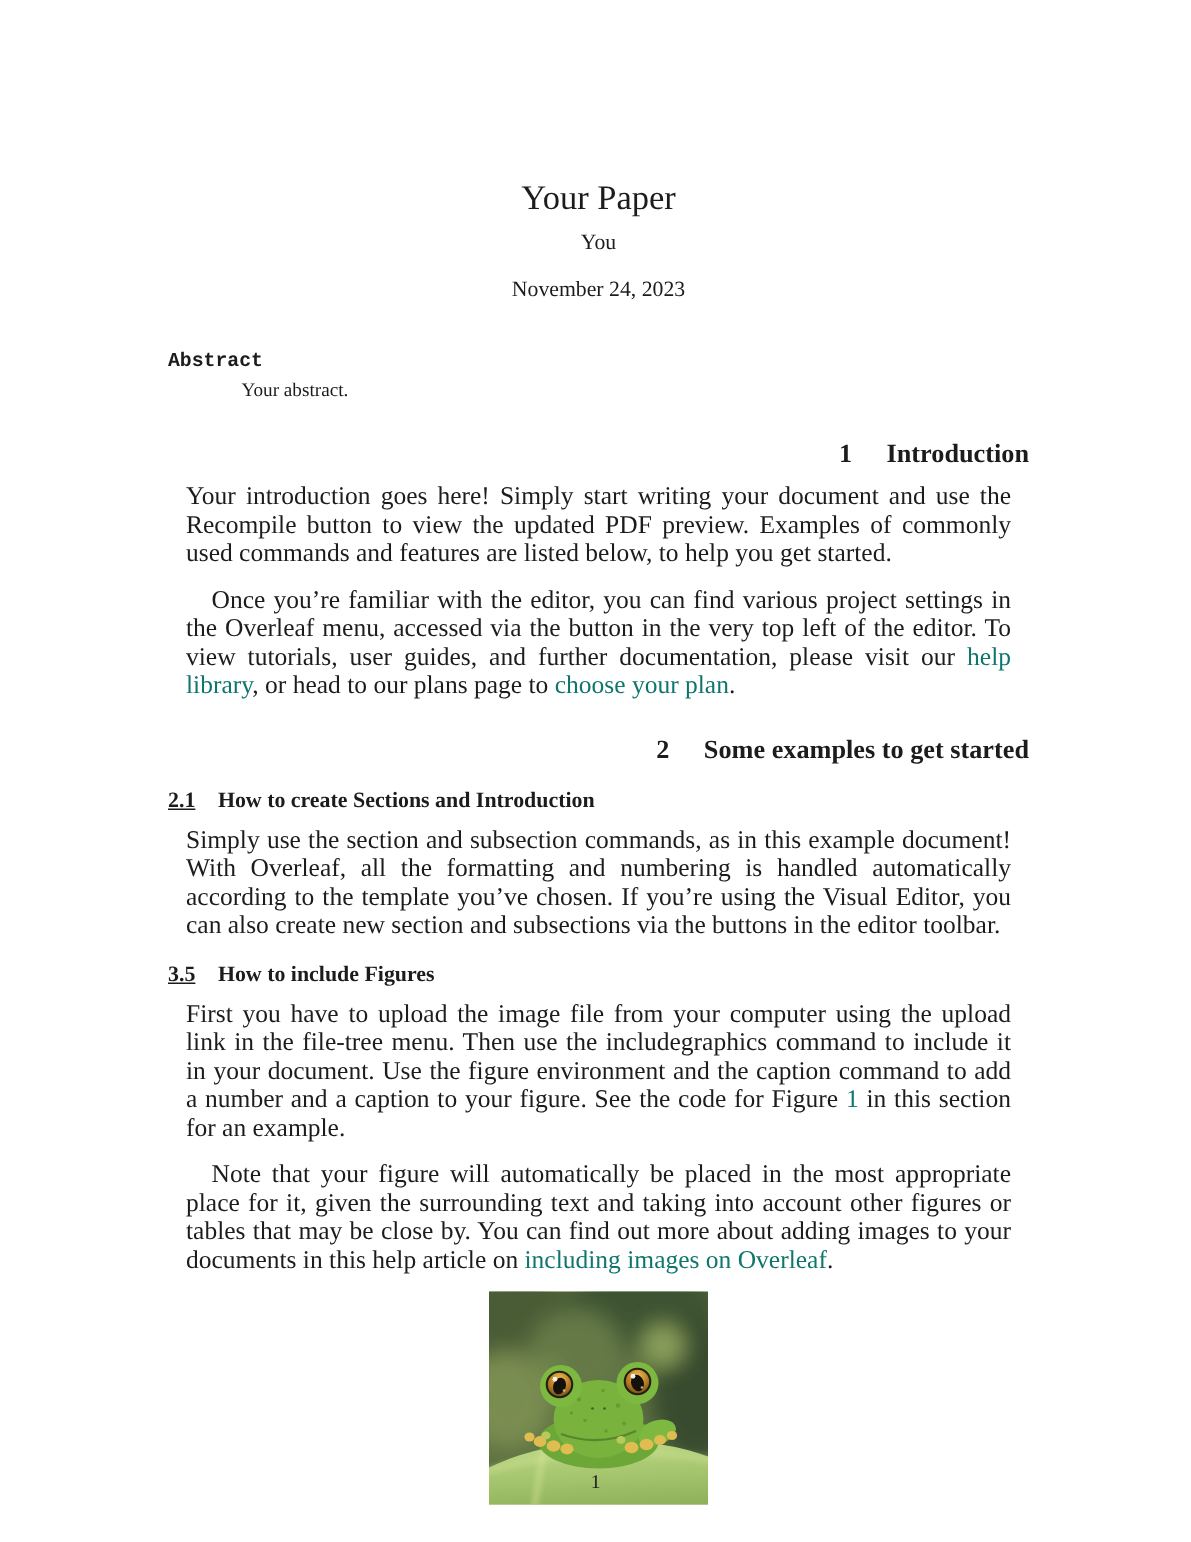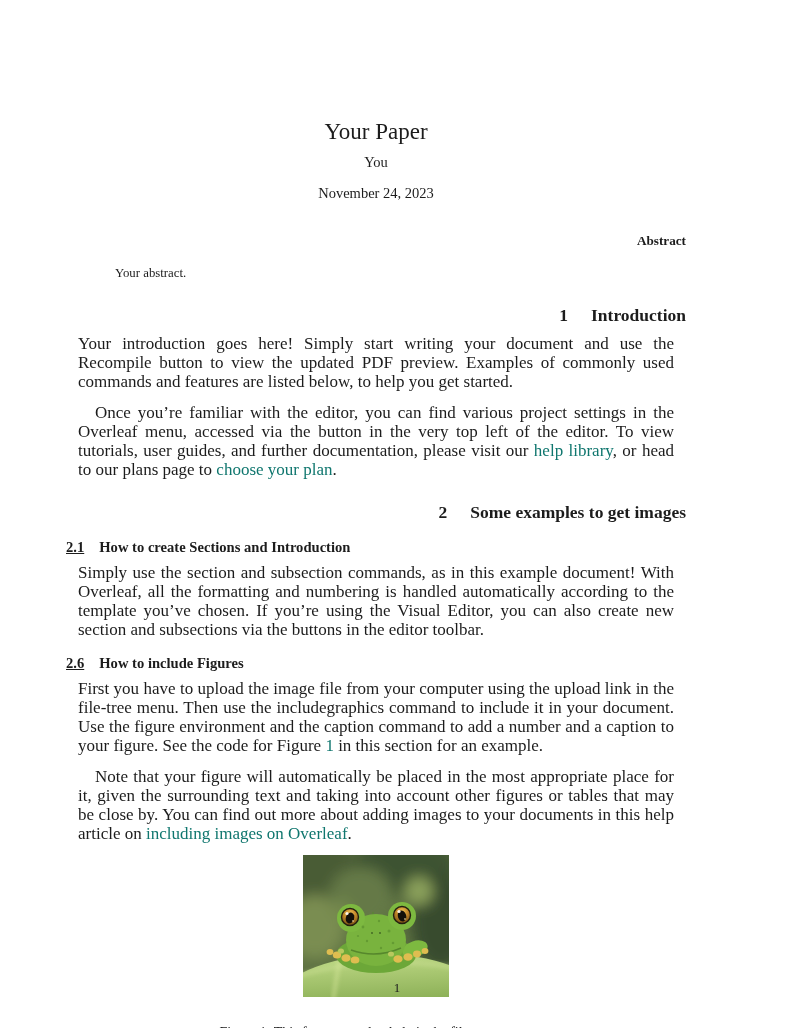--- a/index.html
+++ b/index.html
@@ -6,21 +6,21 @@
     margin: 0;
     padding: 0;
     background: #ffffff;
   }
   .page {
     position: relative;
     width: 794px;
     height: 1028px;
     background: #ffffff;
     box-sizing: border-box;
-    padding: 0 108px 0 66px;
+    padding: 0 108px 0 112px;
     overflow: hidden;
     font-family: "Liberation Serif", "DejaVu Serif", serif;
     color: #1c1c1c;
   }
   .paper-title {
     margin: 118px 0 0 0;
     font-size: 23px;
     line-height: 28px;
     font-weight: normal;
     text-align: center;
@@ -35,24 +35,25 @@
     margin-top: 14px;
     font-size: 14.5px;
     line-height: 17px;
     text-align: center;
   }
   .abstract-heading {
     margin-top: 31px;
     font-size: 13.2px;
     line-height: 16px;
     font-weight: bold;
-    text-align: right;
+    text-align: left;
+    font-family: Liberation Mono, monospace;
   }
   .abstract-body {
-    margin-top: 16px;
+    margin-top: 3px;
     padding: 0 34px;
     text-indent: 15px;
     font-size: 12.8px;
     line-height: 17px;
   }
   h2.section-heading {
     margin: 22px 0 0 0;
     font-size: 17.5px;
     line-height: 22px;
     font-weight: bold;
@@ -117,27 +118,27 @@
 
   <div class="abstract-heading">Abstract</div>
   <div class="abstract-body">Your abstract.</div>
 
   <h2 class="section-heading"><span class="sec-num">1</span><span>Introduction</span></h2>
 
   <p class="body-par first">Your introduction goes here! Simply start writing your document and use the Recompile button to view the updated PDF preview. Examples of commonly used commands and features are listed below, to help you get started.</p>
 
   <p class="body-par indent"><span>Once you’re familiar with the editor, you can find various project settings in the Overleaf menu, accessed via the button in the very top left of the editor. To view tutorials, user guides, and further documentation, please visit our </span><a class="doc-link">help library</a><span>, or head to our plans page to </span><a class="doc-link">choose your plan</a><span>.</span></p>
 
-  <h2 class="section-heading"><span class="sec-num">2</span><span>Some examples to get images</span></h2>
+  <h2 class="section-heading"><span class="sec-num">2</span><span>Some examples to get started</span></h2>
 
   <h3 class="subsection-heading"><span class="subsec-num">2.1</span><span>How to create Sections and Introduction</span></h3>
 
   <p class="body-par after-sub">Simply use the section and subsection commands, as in this example document! With Overleaf, all the formatting and numbering is handled automatically according to the template you’ve chosen. If you’re using the Visual Editor, you can also create new section and subsections via the buttons in the editor toolbar.</p>
 
-  <h3 class="subsection-heading"><span class="subsec-num">2.6</span><span>How to include Figures</span></h3>
+  <h3 class="subsection-heading"><span class="subsec-num">3.5</span><span>How to include Figures</span></h3>
 
   <p class="body-par after-sub"><span>First you have to upload the image file from your computer using the upload link in the file-tree menu. Then use the includegraphics command to include it in your document. Use the figure environment and the caption command to add a number and a caption to your figure. See the code for Figure </span><a class="doc-link">1</a><span> in this section for an example.</span></p>
 
   <p class="body-par indent"><span>Note that your figure will automatically be placed in the most appropriate place for it, given the surrounding text and taking into account other figures or tables that may be close by. You can find out more about adding images to your documents in this help article on </span><a class="doc-link">including images on Overleaf</a><span>.</span></p>
 
   <div class="figure-block">
     <span class="figure-image">
       <svg viewBox="0 0 146 142" width="146" height="142" xmlns="http://www.w3.org/2000/svg">
         <defs>
           <filter id="bgBlur" x="-30%" y="-30%" width="160%" height="160%">

